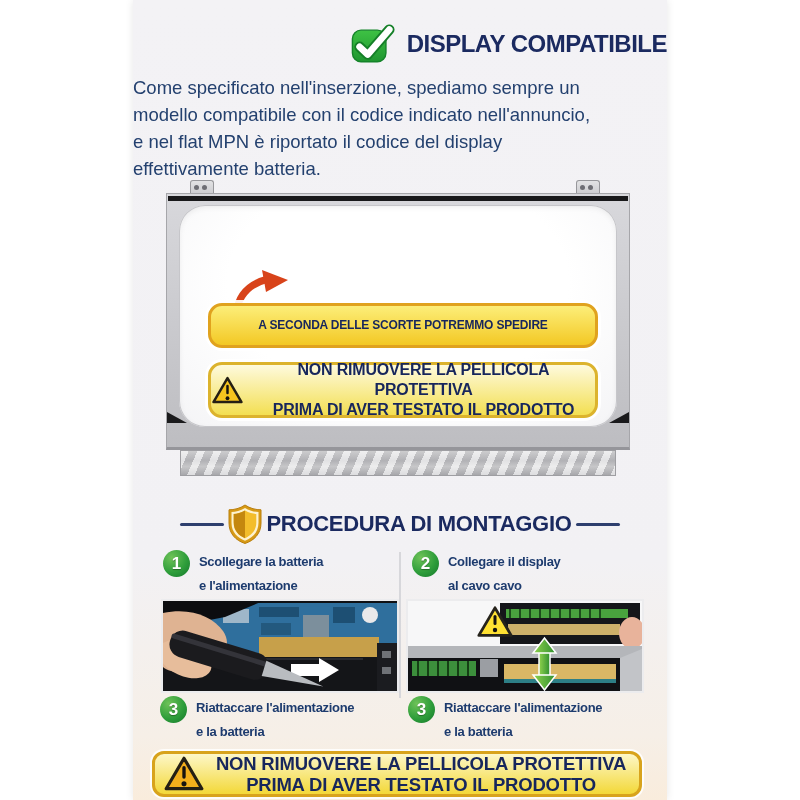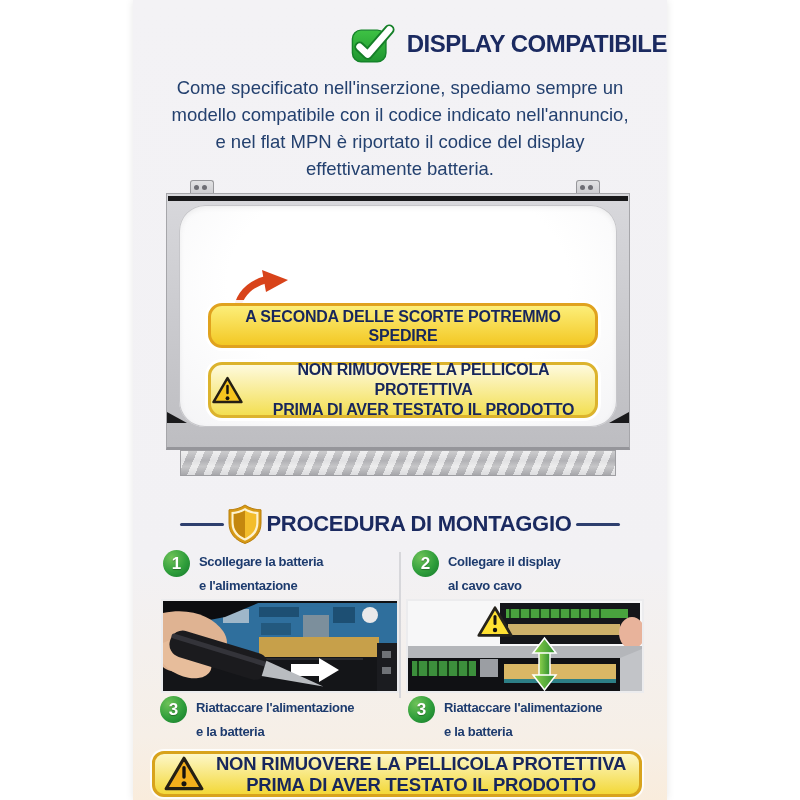--- a/index.html
+++ b/index.html
@@ -4,21 +4,21 @@
 <style>
   html,body{margin:0;padding:0;width:800px;height:800px;background:#ffffff;overflow:hidden;
     font-family:"Liberation Sans","DejaVu Sans",sans-serif;}
   .column{position:absolute;left:133px;top:0;width:534px;height:800px;
     background:linear-gradient(180deg,#f3f2f5 0%,#f2f1f4 70%,#f6efe7 92%,#f9ecdc 100%);
     box-shadow:0 0 8px rgba(0,0,0,.10);}
   
   .hdr{position:absolute;top:24px;left:0;width:100%;display:flex;justify-content:flex-end;align-items:center;gap:12px;}
   .hdr svg{display:block;}
   .title{font-size:24px;font-weight:bold;color:#1b2a60;letter-spacing:-.5px;}
-  .intro{position:absolute;top:74px;left:0;width:100%;text-align:center;
+  .intro{position:absolute;top:74px;left:0;width:100%;text-align:left;
     font-size:18.5px;line-height:27px;color:#24416f;font-weight:500;}
   .pline{display:block;}
   
   .panel{position:absolute;left:33px;top:193px;width:464px;height:284px;}
   .bracket{position:absolute;top:-13px;width:22px;height:15px;background:linear-gradient(180deg,#e2e2e4,#c9c9cd);
     border:1px solid #97979b;border-bottom:none;border-radius:3px 3px 0 0;}
   .bracket i{position:absolute;top:4px;width:5px;height:5px;border-radius:50%;background:#6e6e74;display:block;}
   .bracket i.h1{left:3px;} .bracket i.h2{left:11px;}
   .bracket.bl{left:24px;} .bracket.br{left:410px;}
   .pbody{position:absolute;left:0;top:0;width:464px;height:257px;
@@ -34,21 +34,21 @@
   .foil{position:absolute;left:14px;top:257px;width:436px;height:26px;border:1px solid #9e9ea2;box-sizing:border-box;
     background:linear-gradient(180deg,#dcdcde,#bfbfc3 40%,#d6d6d8 65%,#b4b4b8 100%);}
   .foil::after{content:"";position:absolute;inset:0;
     background:repeating-linear-gradient(113deg,rgba(255,255,255,.55) 0 7px,rgba(0,0,0,.07) 7px 15px);}
   .arrow-red{position:absolute;left:62px;top:76px;}
   .banner{position:absolute;left:42px;width:390px;box-sizing:border-box;border-radius:14px;
     display:flex;flex-direction:column;justify-content:center;align-items:center;text-align:center;
     font-weight:bold;color:#17265c;}
   .banner .bl{display:block;}
   .banner1{top:110px;height:45px;border:3px solid #e0a21e;background:linear-gradient(180deg,#fcee79,#f3c824);
-    box-shadow:0 0 0 3px rgba(255,255,255,.92);font-size:16px;line-height:19px;letter-spacing:-.2px;}
+    box-shadow:0 0 0 3px rgba(255,255,255,.92);font-size:12px;line-height:19px;letter-spacing:-.2px;}
   .banner2{top:169px;height:56px;border:3px solid #dcb32d;background:linear-gradient(180deg,#fefadd,#f3df52);
     box-shadow:0 0 0 3px rgba(255,255,255,.92);flex-direction:row;gap:8px;font-size:16px;line-height:20px;letter-spacing:-.2px;}
   .banner2 .txt{display:flex;flex-direction:column;}
   
   .proc-hdr{position:absolute;top:504px;left:0;width:100%;display:flex;justify-content:center;align-items:center;gap:4px;}
   .rule{width:44px;height:3px;background:#2e3f6e;border-radius:2px;}
   .proc-title{font-size:22px;font-weight:bold;color:#1b2a60;letter-spacing:-.3px;}
   .step{position:absolute;display:flex;gap:9px;align-items:flex-start;}
   .badge{width:27px;height:27px;border-radius:50%;flex:0 0 27px;
     background:radial-gradient(circle at 32% 28%,#6ec258,#2f9e3b 55%,#13772a);

